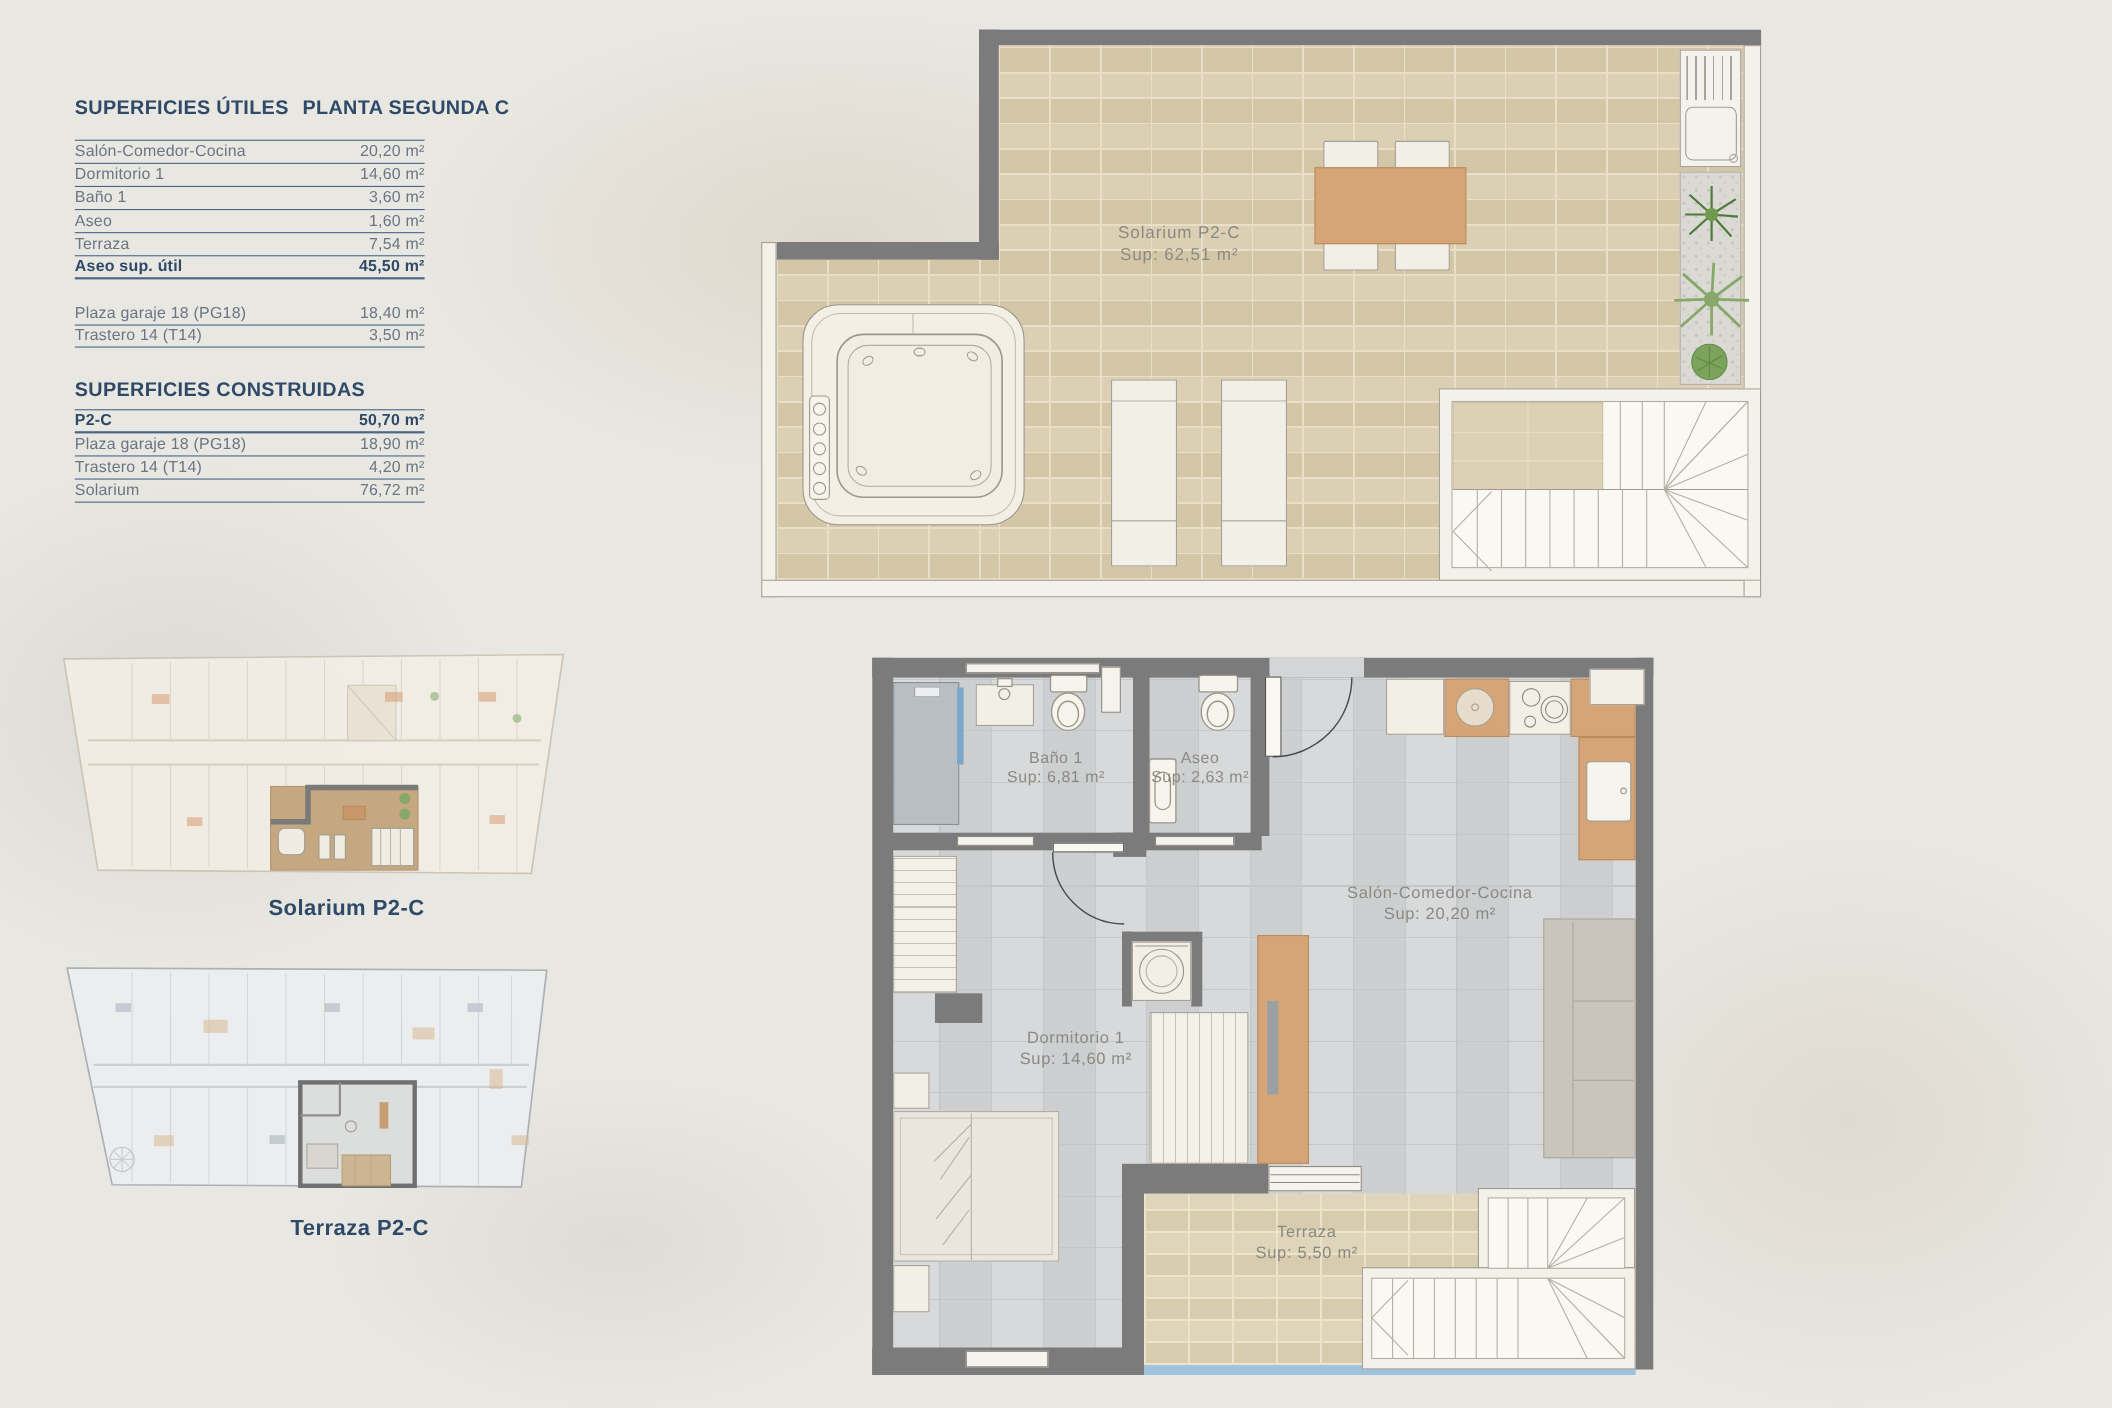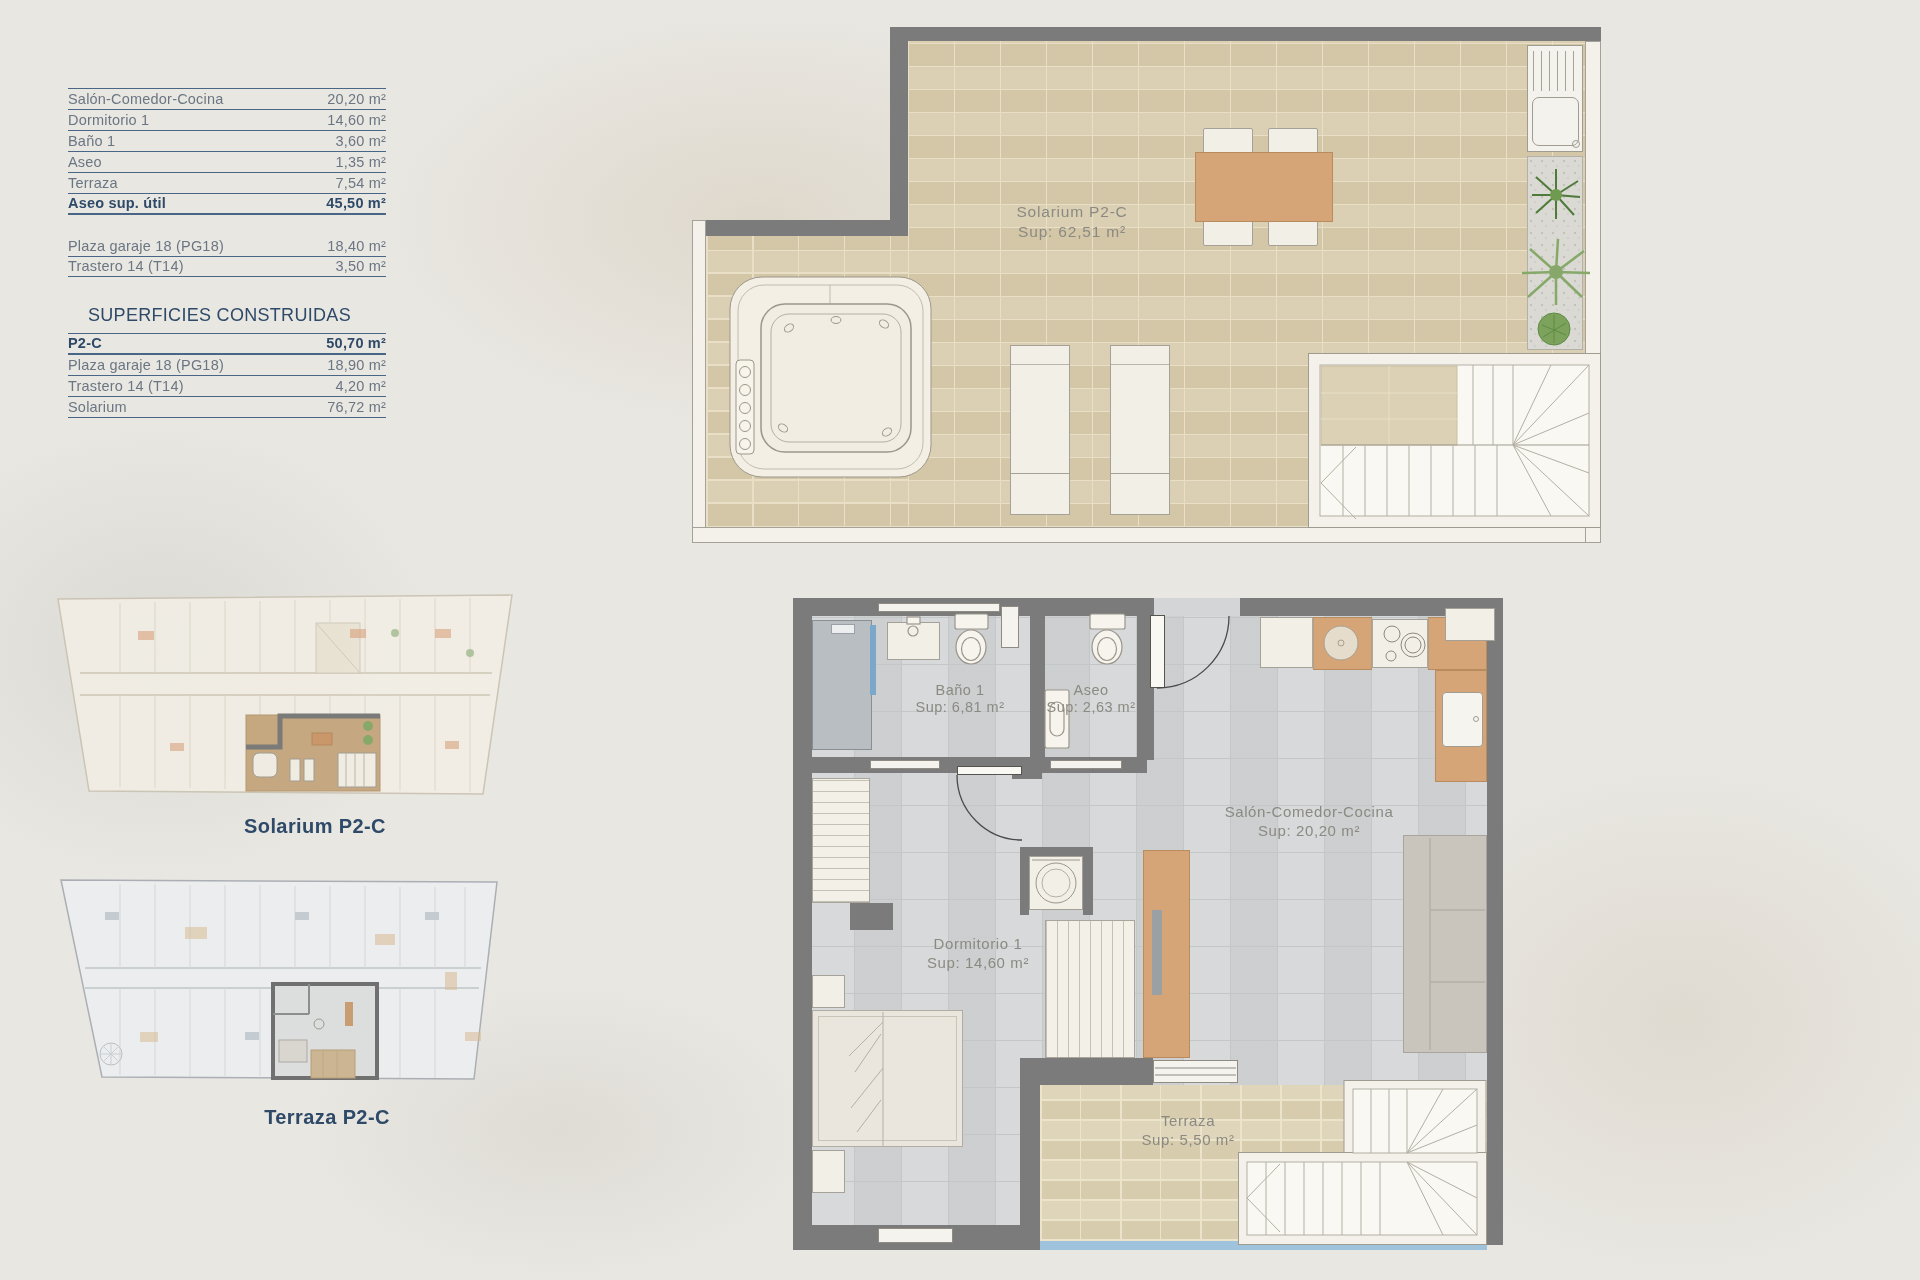--- a/index.html
+++ b/index.html
@@ -29,21 +29,21 @@
   .p-sub{position:absolute;left:207px;top:0;font-size:18px;font-weight:700;color:var(--navy);letter-spacing:.3px;white-space:nowrap;}
   .tbl{width:100%;}
   .tbl.topline{border-top:1px solid var(--rule);}
   .row{display:flex;justify-content:space-between;align-items:flex-end;height:21px;
        border-bottom:1px solid var(--rule);font-size:14.5px;color:var(--row-text);
        padding-bottom:2px;box-sizing:border-box;letter-spacing:.2px;}
   .row .val{white-space:nowrap;}
   .row.hl{font-weight:700;color:var(--navy);border-bottom-width:2px;}
   .row.h20{height:20px;}
   .gap22{height:22px;} .gap28{height:28px;}
-  .p-title2{font-size:18px;font-weight:400;color:var(--navy);letter-spacing:.3px;height:22px;margin-bottom:6px;white-space:nowrap;margin-left:20px;}
+  .p-title2{font-size:18px;font-weight:700;color:var(--navy);letter-spacing:.3px;height:22px;margin-bottom:6px;white-space:nowrap;}
 
   
   .mini1{left:50px;top:593px;}
   .mini2{left:45px;top:872px;}
   .caption{position:absolute;transform:translateX(-50%);font-size:20px;font-weight:700;color:var(--navy);letter-spacing:.4px;white-space:nowrap;}
   .cap1{left:315px;top:815px;} .cap2{left:327px;top:1106px;}
 
   
   .tileB{background-color:var(--tile-beige);
     background-image:
@@ -160,36 +160,40 @@
 </head>
 <body>
 
 <div id="stage">
   <div class="blob blob1"></div>
   <div class="blob blob2"></div>
   <div class="blob blob3"></div>
   <div class="blob blob4"></div>
 
   <section class="panel">
+    <div class="panel-head">
+      <span class="p-title">SUPERFICIES ÚTILES</span>
+      <span class="p-sub">PLANTA SEGUNDA C</span>
+    </div>
     <div class="tbl topline">
       <div class="row">
         <span class="lbl">Salón-Comedor-Cocina</span>
         <span class="val">20,20 m²</span>
       </div>
       <div class="row">
         <span class="lbl">Dormitorio 1</span>
         <span class="val">14,60 m²</span>
       </div>
       <div class="row">
         <span class="lbl">Baño 1</span>
         <span class="val">3,60 m²</span>
       </div>
       <div class="row">
         <span class="lbl">Aseo</span>
-        <span class="val">1,35 m²</span>
+        <span class="val">1,60 m²</span>
       </div>
       <div class="row">
         <span class="lbl">Terraza</span>
         <span class="val">7,54 m²</span>
       </div>
       <div class="row hl">
         <span class="lbl">Aseo sup. útil</span>
         <span class="val">45,50 m²</span>
       </div>
     </div>

